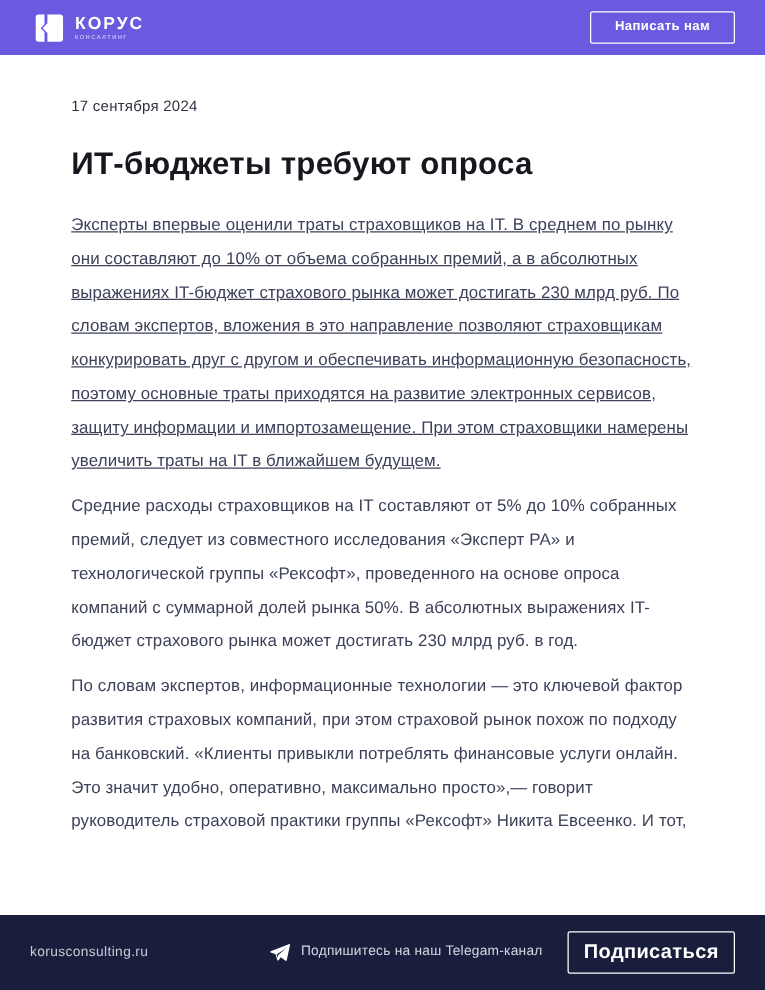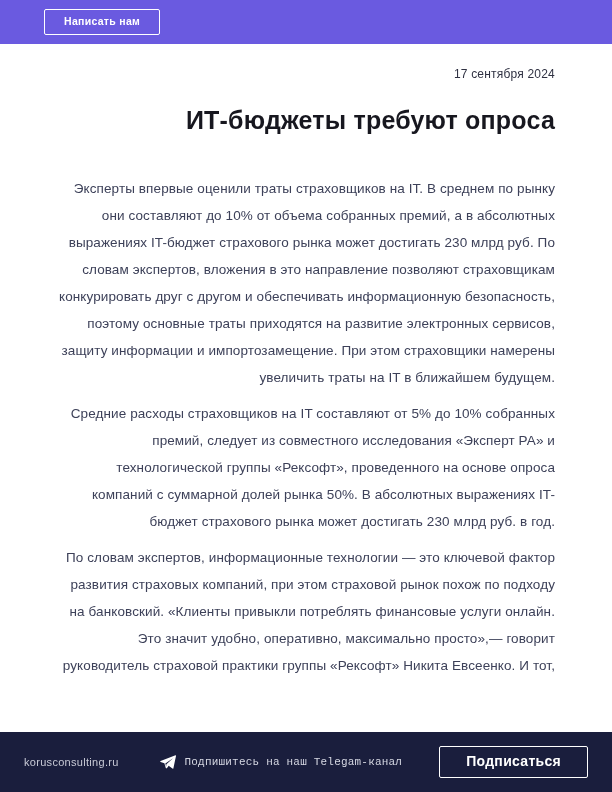--- a/index.html
+++ b/index.html
@@ -23,58 +23,70 @@
     padding:0 24px 0 27px;
   }
   .logo{display:flex;align-items:center;gap:8px;cursor:pointer;}
   .logo-icon svg{display:block;width:25px;height:25px;}
   .logo-text{display:flex;flex-direction:column;line-height:1;}
   .logo-title{color:#ffffff;font-weight:bold;font-size:14px;letter-spacing:1.6px;}
   .logo-subtitle{color:rgba(255,255,255,0.78);font-size:4.6px;letter-spacing:1.15px;margin-top:2.5px;}
   .btn-outline{
     background:transparent;border:1.5px solid #ffffff;color:#ffffff;
     font-family:inherit;font-size:10.5px;font-weight:bold;letter-spacing:0.3px;
-    padding:6px 19px;border-radius:2px;cursor:pointer;line-height:1.1;margin-left:17px;
+    padding:6px 19px;border-radius:2px;cursor:pointer;line-height:1.1;
   }
 
   
-  .content{flex:1;padding:23px 57px 0 57px;text-align:right;}
+  .content{flex:1;padding:34px 57px 0 57px;}
   .date{font-size:12px;color:#2f3142;letter-spacing:0.2px;}
   .title{
     margin:24px 0 0 0;font-size:25px;line-height:30px;font-weight:bold;
     color:var(--title-text);letter-spacing:0.2px;
   }
   .para{
     margin:0;font-size:13.5px;line-height:27px;color:var(--body-text);
     letter-spacing:0.1px;
   }
-  .para.first{margin-top:40px;}
+  .para.first{margin-top:20px;text-decoration:underline;}
   .para + .para{margin-top:9px;}
 
   
   .bottombar{
     height:60px;flex-shrink:0;background:var(--footer-background);
     display:flex;align-items:center;justify-content:space-between;
     padding:0 24px;
   }
   .site-link{
     color:#c8cad6;font-size:11px;text-decoration:none;letter-spacing:0.3px;cursor:pointer;
   }
   .footer-right{display:flex;align-items:center;gap:20px;}
-  .tg-group{display:flex;align-items:center;gap:9px;cursor:pointer;font-family:Liberation Mono, monospace;}
+  .tg-group{display:flex;gap:9px;cursor:pointer;}
   .tg-icon svg{display:block;width:16px;height:14px;}
   .tg-label{color:#d5d7e2;font-size:11px;letter-spacing:0.2px;}
-  .btn-outline.subscribe{padding:7px 26px;font-size:14px;}
+  .btn-outline.subscribe{padding:7px 12px;font-size:16px;}
 </style>
 </head>
 <body>
 
 <div class="page">
 
   <header class="topbar">
+    <div class="logo">
+      <span class="logo-icon">
+        <svg viewBox="0 0 32 32" aria-hidden="true">
+          <path fill="#ffffff" d="M11 2 V12 L7 16 L11 20 V30 H5 Q2 30 2 27 V5 Q2 2 5 2 Z"></path>
+          <path fill="#ffffff" d="M14 2 H27 Q30 2 30 5 V27 Q30 30 27 30 H14 V21 L9 16 L14 11 Z"></path>
+        </svg>
+      </span>
+      <span class="logo-text">
+        <span class="logo-title">КОРУС</span>
+        <span class="logo-subtitle">КОНСАЛТИНГ</span>
+      </span>
+    </div>
     <button class="btn-outline">Написать нам</button>
   </header>
 
   <main class="content">
     <div class="date">17 сентября 2024</div>
     <h1 class="title">ИТ-бюджеты требуют опроса</h1>
     <p class="para first">Эксперты впервые оценили траты страховщиков на IT. В среднем по рынку они составляют до 10% от объема собранных премий, а в абсолютных выражениях IT-бюджет страхового рынка может достигать 230 млрд руб. По словам экспертов, вложения в это направление позволяют страховщикам конкурировать друг с другом и обеспечивать информационную безопасность, поэтому основные траты приходятся на развитие электронных сервисов, защиту информации и импортозамещение. При этом страховщики намерены увеличить траты на IT в ближайшем будущем.</p>
     <p class="para">Средние расходы страховщиков на IT составляют от 5% до 10% собранных премий, следует из совместного исследования «Эксперт РА» и технологической группы «Рексофт», проведенного на основе опроса компаний с суммарной долей рынка 50%. В абсолютных выражениях IT-бюджет страхового рынка может достигать 230 млрд руб. в год.</p>
     <p class="para">По словам экспертов, информационные технологии — это ключевой фактор развития страховых компаний, при этом страховой рынок похож по подходу на банковский. «Клиенты привыкли потреблять финансовые услуги онлайн. Это значит удобно, оперативно, максимально просто»,— говорит руководитель страховой практики группы «Рексофт» Никита Евсеенко. И тот,</p>
   </main>

